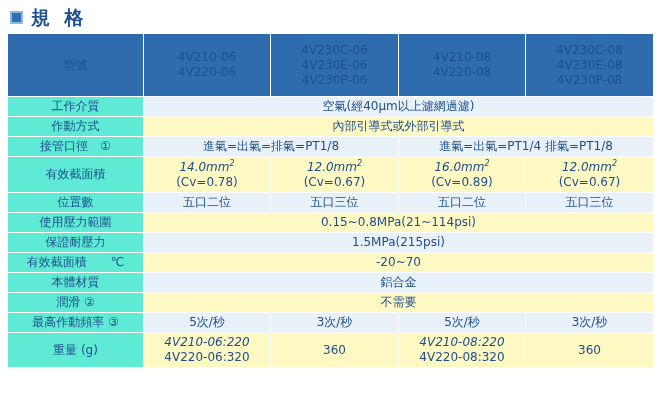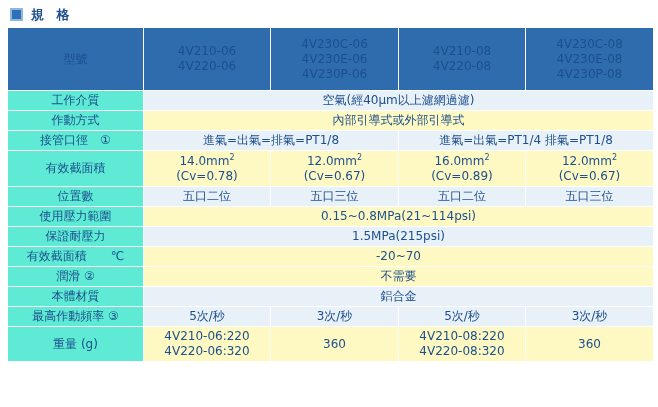--- a/index.html
+++ b/index.html
@@ -28,21 +28,21 @@
   .title-marker {
     width: 13px;
     height: 13px;
     background: #2f6fb5;
     border: 2px solid #8fb8dd;
     box-sizing: border-box;
     margin-right: 8px;
     flex: 0 0 auto;
   }
   .title-text {
-    font-size: 13px;
+    font-size: 19px;
     font-weight: bold;
     color: #20508f;
     letter-spacing: 4px;
     line-height: 1;
   }
   table.spec {
     border-collapse: collapse;
     width: 646px;
     margin-left: 7px;
     table-layout: fixed;
@@ -81,21 +81,21 @@
     background: #e8f0f8;
     margin-left: 7px;
   }
   td.mid {
     background: #fef9c3;
   }
   .sup {
     font-size: 8px;
     vertical-align: super;
   }
-  .cell2 .l1 { display: block; }
+  .cell2 .l1 { display: block; font-style: italic; }
   .cell2 .l2 { display: block; }
 </style>
 </head>
 <body>
 
 <div class="page">
 
   <div class="title-row">
     <span class="title-marker"></span>
     <span class="title-text">規 格</span>
@@ -178,26 +178,26 @@
         </tr>
         <tr>
           <td class="rowhead">保證耐壓力</td>
           <td class="light" colspan="4">1.5MPa(215psi)</td>
         </tr>
         <tr>
           <td class="rowhead">有效截面積　　℃</td>
           <td class="mid" colspan="4">-20~70</td>
         </tr>
         <tr>
+          <td class="rowhead">本體材質</td>
+          <td class="light" colspan="4">鋁合金</td>
+        </tr>
+        <tr>
           <td class="rowhead">潤滑 ②</td>
           <td class="mid" colspan="4">不需要</td>
-        </tr>
-        <tr>
-          <td class="rowhead">本體材質</td>
-          <td class="light" colspan="4">鋁合金</td>
         </tr>
         <tr>
           <td class="rowhead">最高作動頻率 ③</td>
           <td class="light">5次/秒</td>
           <td class="light">3次/秒</td>
           <td class="light">5次/秒</td>
           <td class="light">3次/秒</td>
         </tr>
         <tr>
           <td class="rowhead">重量 (g)</td>

